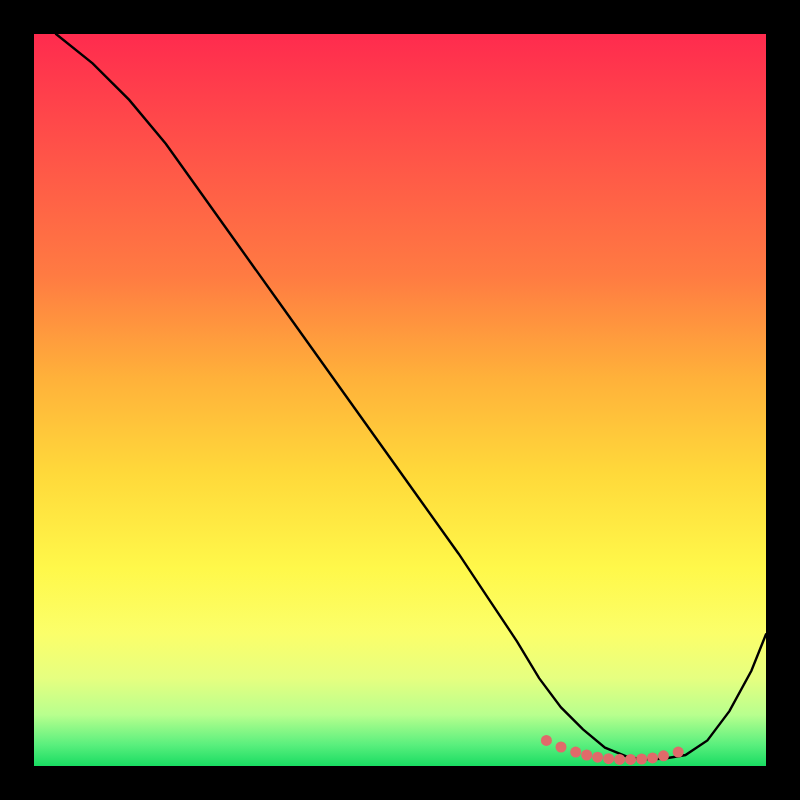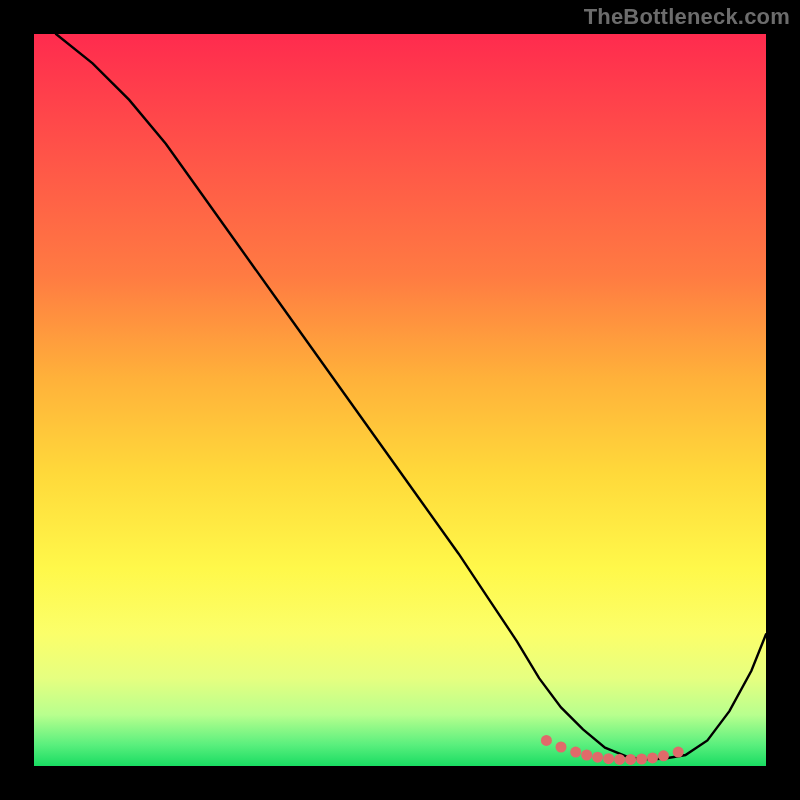--- a/index.html
+++ b/index.html
@@ -56,21 +56,20 @@
     position: absolute;
     left: 0; top: 0;
     width: 100%;
     height: 100%;
   }
 </style>
 </head>
 <body>
 
 <div class="outer">
-  <div class="watermark">TheBottleneck.com</div>
   <div class="plot">
     <div class="gradient"></div>
     <svg class="curve" viewBox="0 0 732 732" preserveAspectRatio="none">
       <path id="main-curve" fill="none" stroke="#000" stroke-width="2.4" stroke-linecap="round" d="M22.0 0.0 L58.6 29.3 L95.2 65.9 L131.8 109.8 L168.4 161.0 L205.0 212.3 L241.6 263.5 L278.2 314.8 L314.8 366.0 L351.4 417.2 L388.0 468.5 L424.6 519.7 L453.8 563.6 L483.1 607.6 L505.1 644.2 L527.0 673.4 L549.0 695.4 L571.0 713.7 L592.9 722.5 L607.6 725.4 L629.5 724.7 L651.5 721.0 L673.4 706.4 L695.4 677.1 L717.4 636.8 L732.0 600.2"></path>
       <g id="marker-group">
           <circle cx="512.4" cy="706.4" r="5.5" fill="#e06a6a"></circle>
           <circle cx="527.0" cy="713.0" r="5.5" fill="#e06a6a"></circle>
           <circle cx="541.7" cy="718.1" r="5.5" fill="#e06a6a"></circle>
           <circle cx="552.7" cy="721.0" r="5.5" fill="#e06a6a"></circle>
           <circle cx="563.6" cy="723.2" r="5.5" fill="#e06a6a"></circle>

